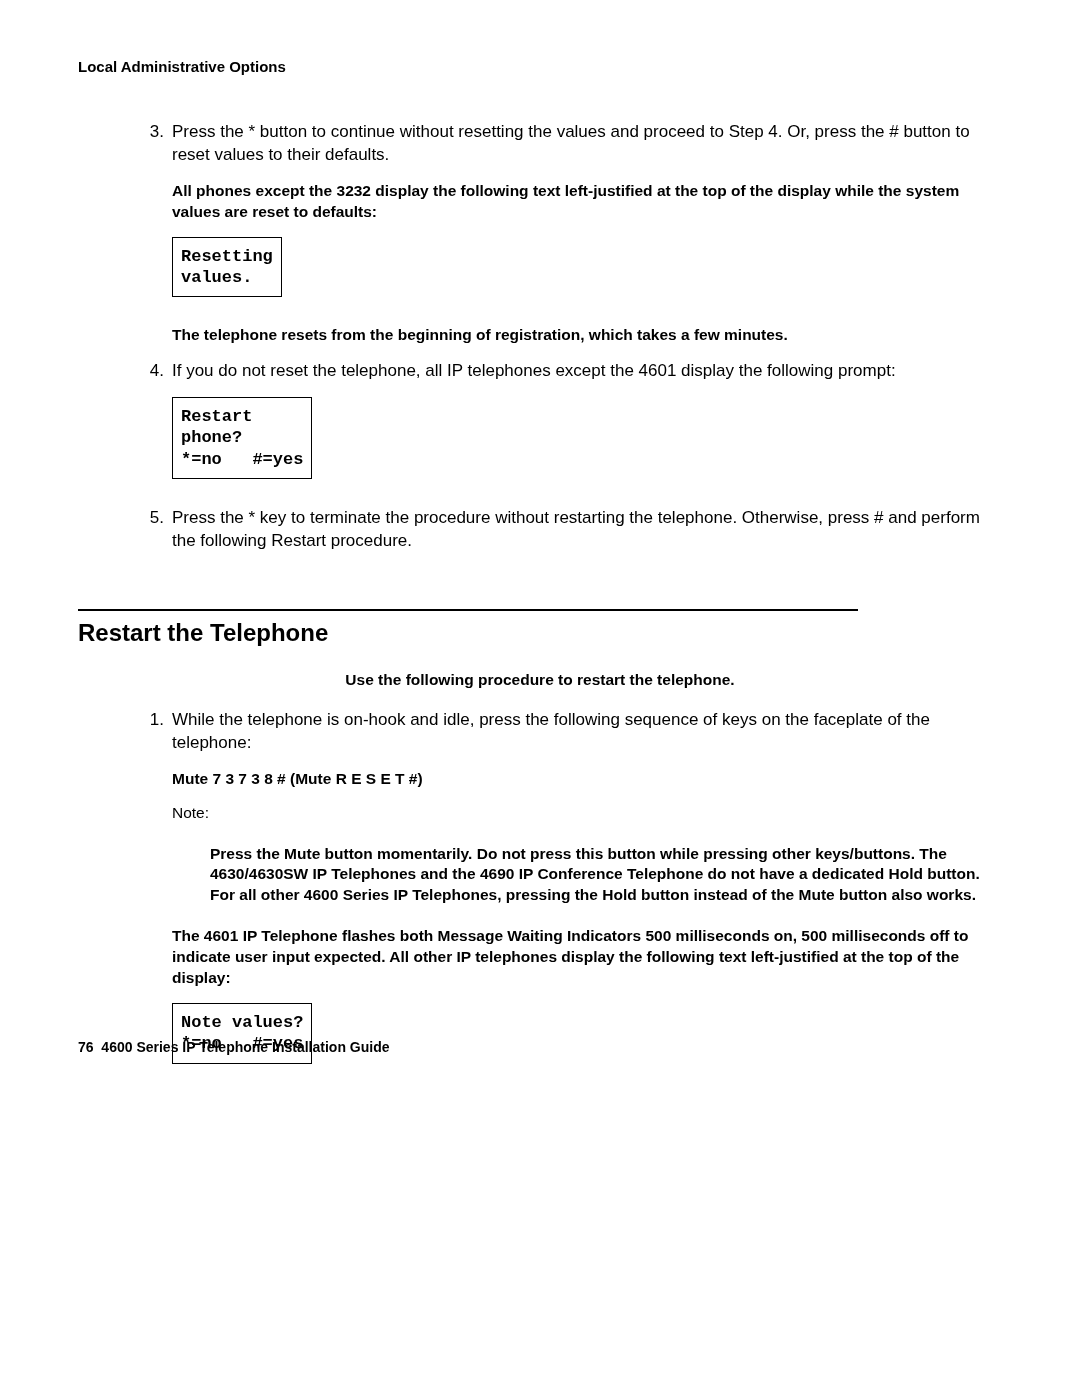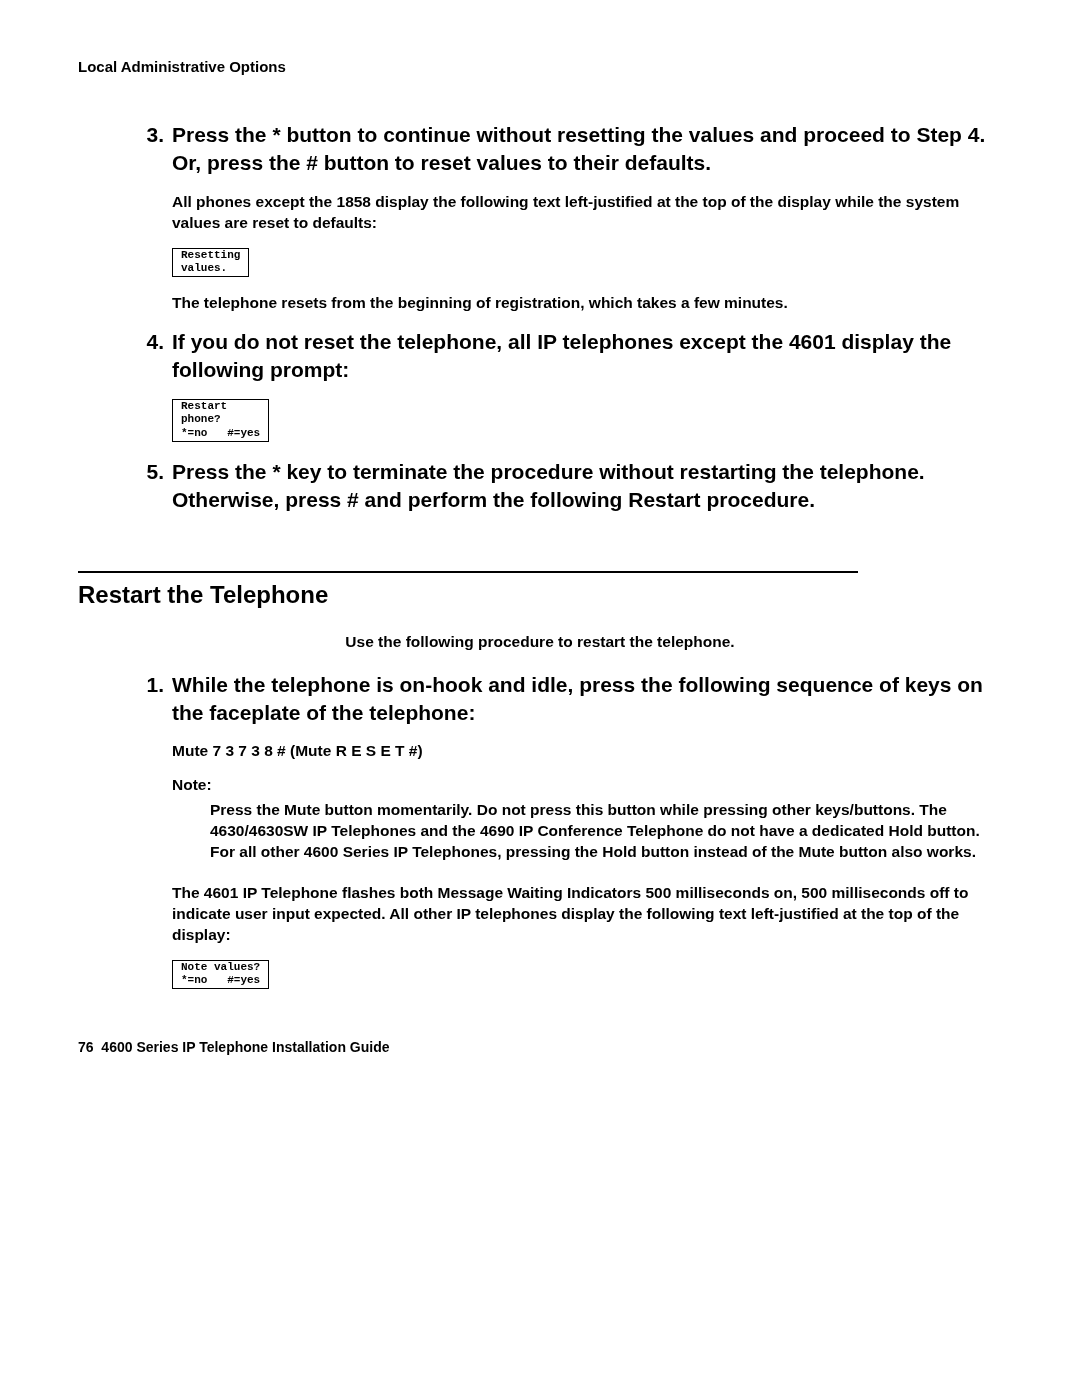--- a/index.html
+++ b/index.html
@@ -19,22 +19,22 @@
   .running-head {
     font-size: 15px;
     font-weight: bold;
     margin-bottom: 46px;
   }
   .content {
     margin-left: 94px;
     margin-right: 0;
   }
   .step {
-    font-size: 21px;
-    font-weight: bold;
+    font-size: 17px;
+    font-weight: normal;
     line-height: 1.35;
     margin-bottom: 14px;
   }
   .step .num {
     display: inline-block;
     width: 22px;
     text-align: right;
     margin-left: -30px;
     margin-right: 8px;
     vertical-align: top;
@@ -45,26 +45,26 @@
   .after-note {
     font-size: 15.5px;
     font-weight: bold;
     line-height: 1.35;
     margin-bottom: 14px;
   }
   .display-box {
     border: 1.5px solid #000;
     font-family: "Courier New", Courier, monospace;
     font-weight: bold;
-    font-size: 11px;
+    font-size: 17px;
     line-height: 1.25;
-    padding: 0 8px;
+    padding: 8px 8px;
     display: inline-block;
     white-space: pre;
-    margin-bottom: 16px;
+    margin-bottom: 28px;
   }
   hr.section-rule {
     border: none;
     border-top: 2px solid #000;
     margin: 56px 0 8px -94px;
     width: 780px;
   }
   h1.section-title {
     font-size: 24px;
     font-weight: bold;
@@ -72,22 +72,22 @@
   }
   .intro {
     font-size: 15.5px;
     font-weight: bold;
     margin-left: -94px;
     margin-bottom: 20px;
     text-align: center;
   }
   .note-label {
     font-size: 15.5px;
-    font-weight: bold;
-    margin-bottom: 6px;
+    font-weight: normal;
+    margin-bottom: 22px;
   }
   .note-body {
     font-size: 15.5px;
     font-weight: bold;
     line-height: 1.35;
     margin-left: 38px;
     margin-bottom: 20px;
   }
   .footer {
     position: absolute;
@@ -102,21 +102,21 @@
 
 <div class="page">
 
   <div class="running-head">Local Administrative Options</div>
 
   <div class="content">
 
     <div class="step">
       <span class="num">3.</span><span class="step-body">Press the * button to continue without resetting the values and proceed to Step 4. Or, press the # button to reset values to their defaults.</span>
     </div>
-    <div class="after-note">All phones except the 1858 display the following text left-justified at the top of the display while the system values are reset to defaults:</div>
+    <div class="after-note">All phones except the 3232 display the following text left-justified at the top of the display while the system values are reset to defaults:</div>
 
     <div class="display-box">Resetting
 values.</div>
 
     <div class="after-note">The telephone resets from the beginning of registration, which takes a few minutes.</div>
 
     <div class="step">
       <span class="num">4.</span><span class="step-body">If you do not reset the telephone, all IP telephones except the 4601 display the following prompt:</span>
     </div>
 

